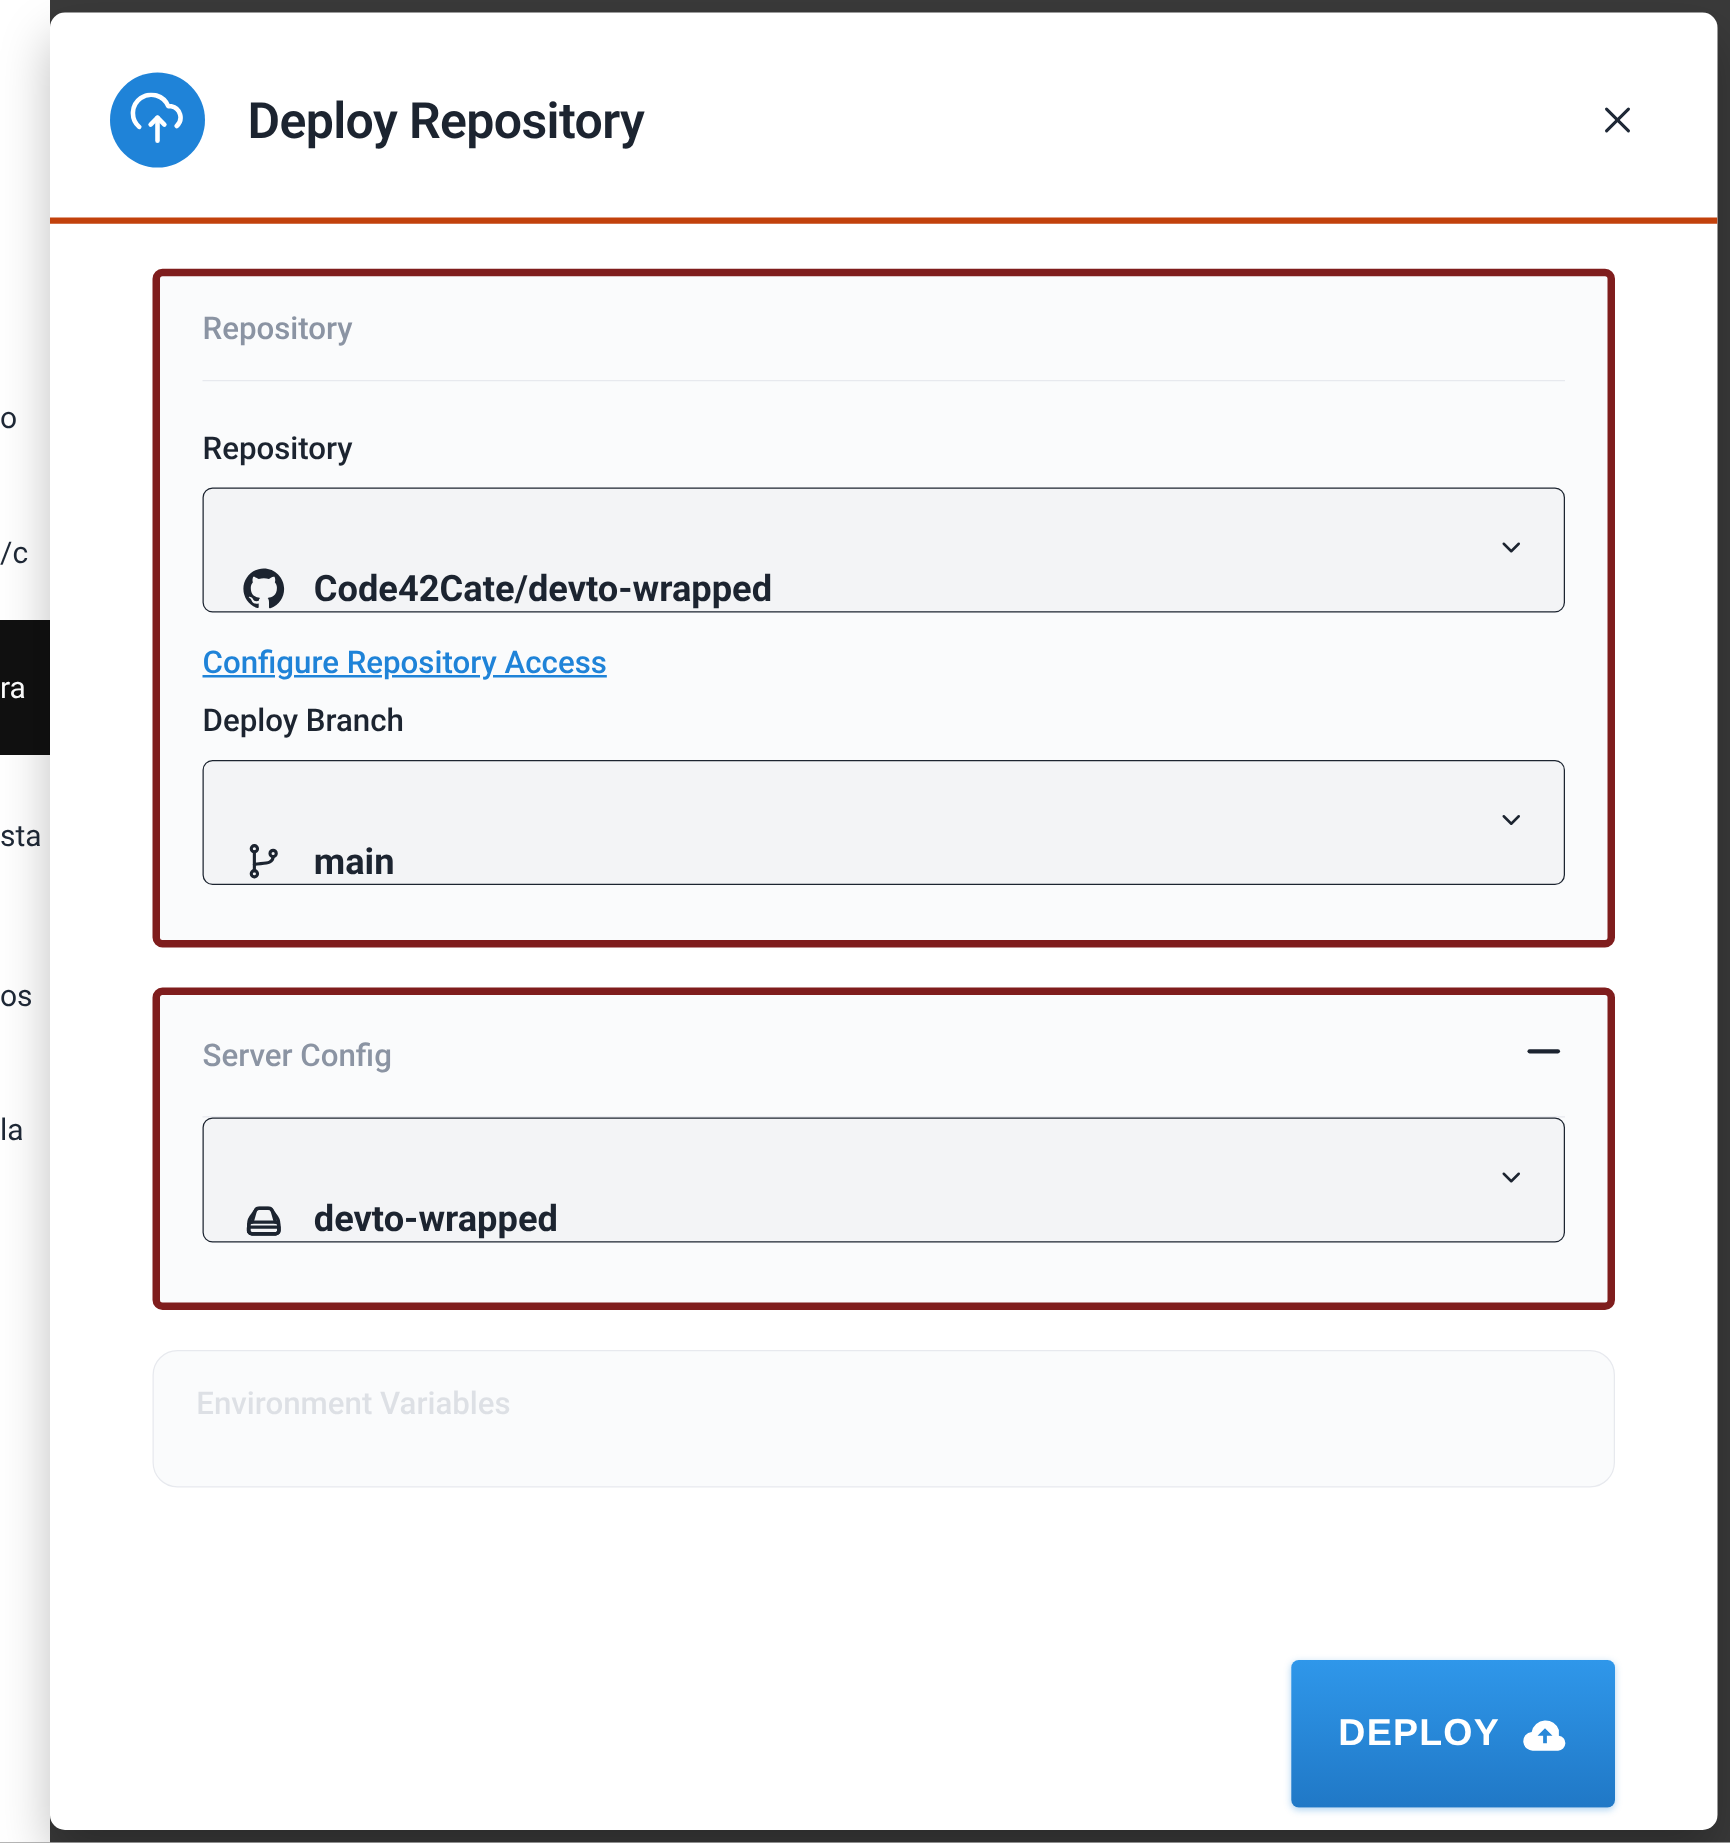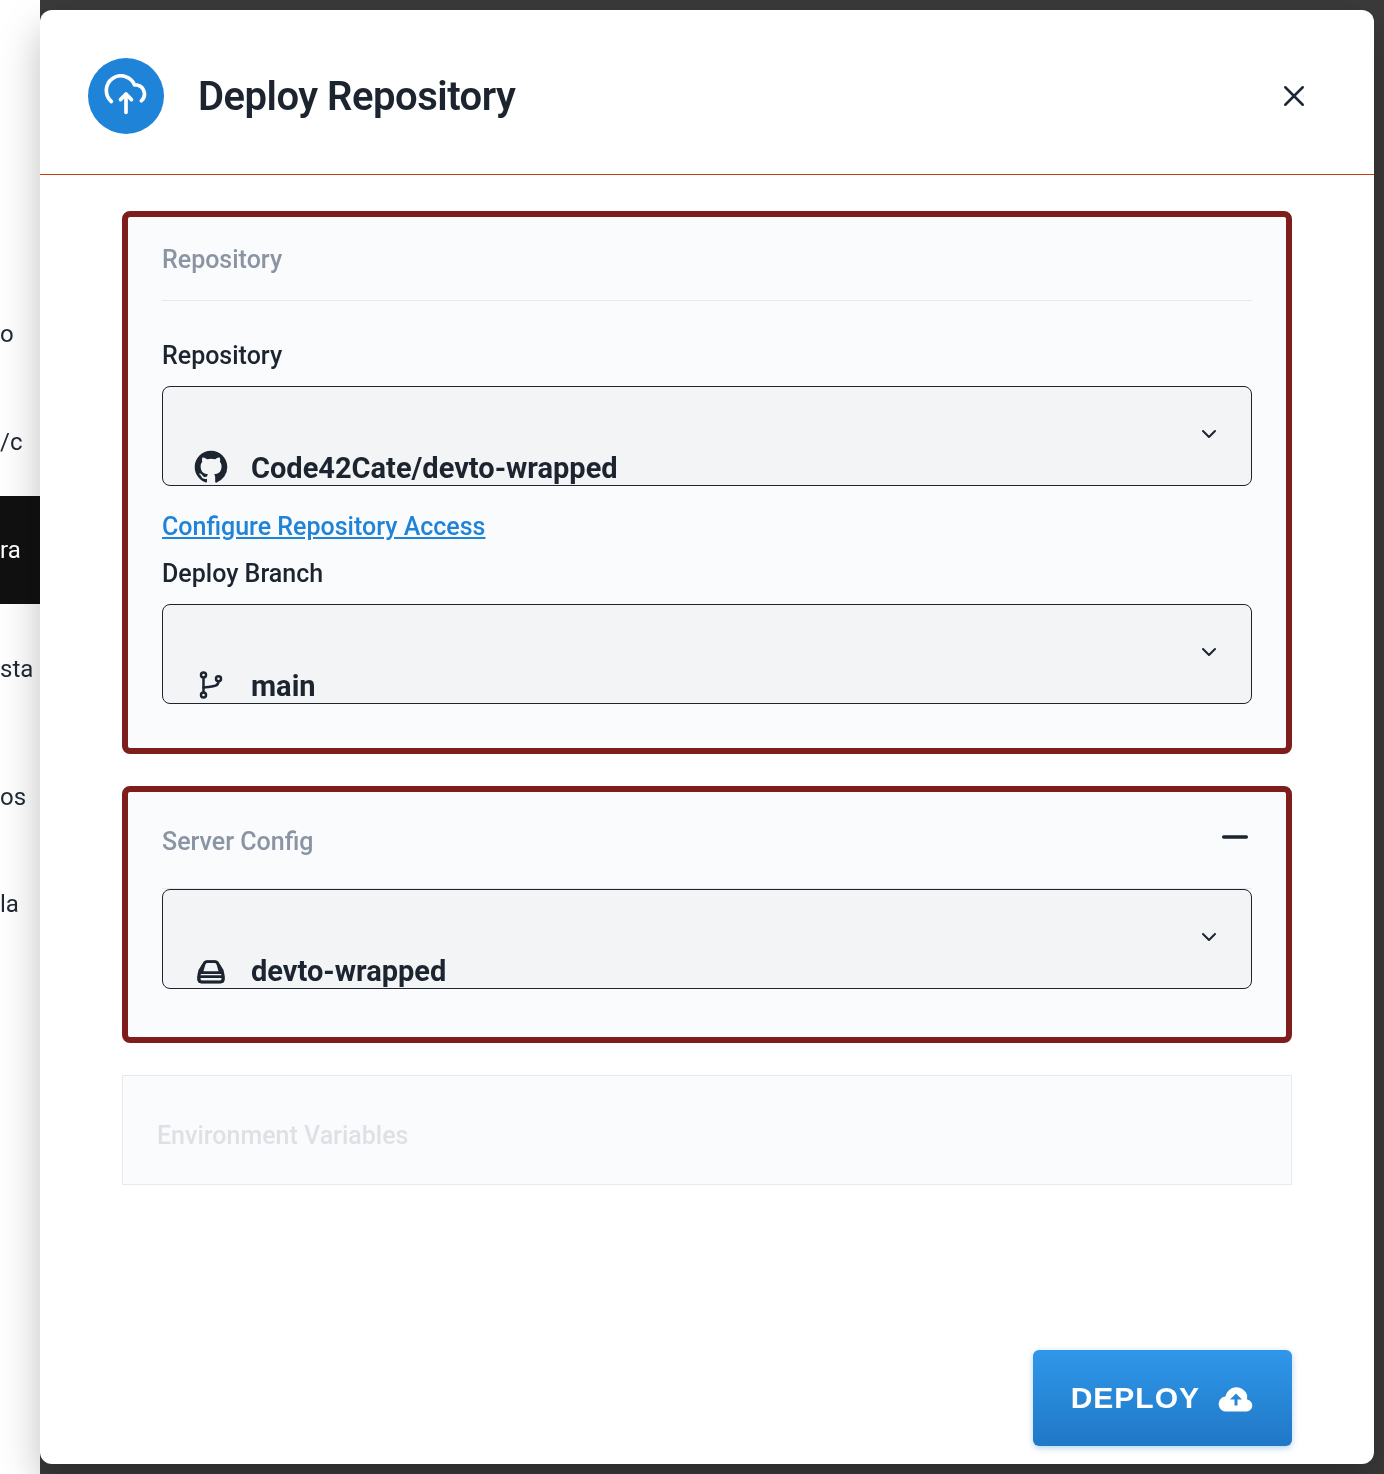--- a/index.html
+++ b/index.html
@@ -1,37 +1,37 @@
 <!DOCTYPE html>
 <html><head>
   <meta charset="utf-8">
   <style>
     *{box-sizing:border-box;margin:0;padding:0}
     body{font-family:-apple-system,BlinkMacSystemFont,"Segoe UI",Roboto,Helvetica,Arial,sans-serif;background:#3a3a3a;width:1384px;height:1474px;overflow:hidden;position:relative}
     .bg-left{position:absolute;left:0;top:0;bottom:0;width:40px;background:#fff;color:#1f2937;font-size:24px;padding-top:280px;overflow:hidden;white-space:nowrap}
     .bg-left .stripe{height:108px;display:flex;align-items:center;padding-left:0}
     .bg-left .dark{background:#111;color:#fff}
     .modal{position:absolute;left:40px;top:10px;right:10px;bottom:10px;background:#fff;border-radius:12px;overflow:hidden;display:flex;flex-direction:column;box-shadow:0 20px 40px rgba(0,0,0,.25)}
-    .modal-header{display:flex;align-items:center;padding:48px 56px 40px 48px;border-bottom:1px solid #c2410c}
+    .modal-header{display:flex;align-items:center;padding:48px 56px 40px 48px;border-bottom:5px solid #c2410c}
     .header-icon{width:76px;height:76px;border-radius:50%;background:#1f83d8;display:flex;align-items:center;justify-content:center;margin-right:34px;flex:0 0 auto}
     .modal-title{font-size:40px;font-weight:600;color:#1c2430;letter-spacing:-.5px}
     .close-btn{margin-left:auto;width:48px;height:48px;display:flex;align-items:center;justify-content:center;cursor:pointer;color:#1f2937;background:none;border:none}
     .modal-body{flex:1;overflow:auto;padding:36px 82px 36px 82px;position:relative}
     .card{border:6px solid #7f1d1d;background:#fafbfc;border-radius:8px;padding:28px 34px 44px;margin-bottom:32px}
     .card-heading{color:#8b94a3;font-size:25px;font-weight:500;padding-bottom:26px;border-bottom:1px solid #e7e9ee;display:flex;align-items:center;justify-content:space-between}
     .card-heading .collapse{color:#1f2937;font-size:34px;font-weight:400}
     .field-label{font-size:25px;color:#1c2430;font-weight:500;margin-top:40px;margin-bottom:16px}
     .select-box{border:1.5px solid #1c2430;border-radius:8px;background:#f3f4f6;height:100px;display:flex;align-items:flex-end;padding:0 30px;cursor:pointer;position:relative}
     .select-box .sel-icon{width:36px;height:36px;margin-right:22px;display:flex;align-items:center;justify-content:center;flex:0 0 auto}
     .select-box .sel-text{font-size:29px;font-weight:700;color:#1c2430}
     .select-box .sel-chevron{position:absolute;right:30px;top:50%;transform:translateY(-50%)}
     .link{color:#1f83d8;text-decoration:underline;font-size:25px;font-weight:500;display:inline-block;margin-top:26px;cursor:pointer}
-    .env-card-fade{position:relative;border:1px solid #e7e9ee;background:#fafbfc;border-radius:0;padding:45px 34px;margin-bottom:0;height:110px;overflow:hidden}
+    .env-card-fade{position:relative;border:1px solid #e7e9ee;background:#fafbfc;border-radius:20px;padding:28px 34px;margin-bottom:0;height:110px;overflow:hidden}
     .env-card-fade .card-heading{border-bottom:none;opacity:.25}
-    .deploy-btn{position:absolute;right:82px;bottom:18px;background:linear-gradient(180deg,#2f97ea 0%,#2078c6 100%);color:#fff;border:none;border-radius:6px;height:96px;padding:0 38px;font-size:30px;font-weight:700;letter-spacing:1px;display:flex;align-items:center;gap:18px;cursor:pointer;box-shadow:0 2px 6px rgba(31,131,216,.35)}
+    .deploy-btn{position:absolute;right:82px;bottom:18px;background:linear-gradient(180deg,#2f97ea 0%,#2078c6 100%);color:#fff;border:none;border-radius:6px;height:118px;padding:0 38px;font-size:30px;font-weight:700;letter-spacing:1px;display:flex;align-items:center;gap:18px;cursor:pointer;box-shadow:0 2px 6px rgba(31,131,216,.35)}
   </style>
 </head>
 <body>
 
 <div class="bg-left">
   <div class="stripe">
       <span>o</span>
     </div>
   <div class="stripe">
       <span>/c</span>

